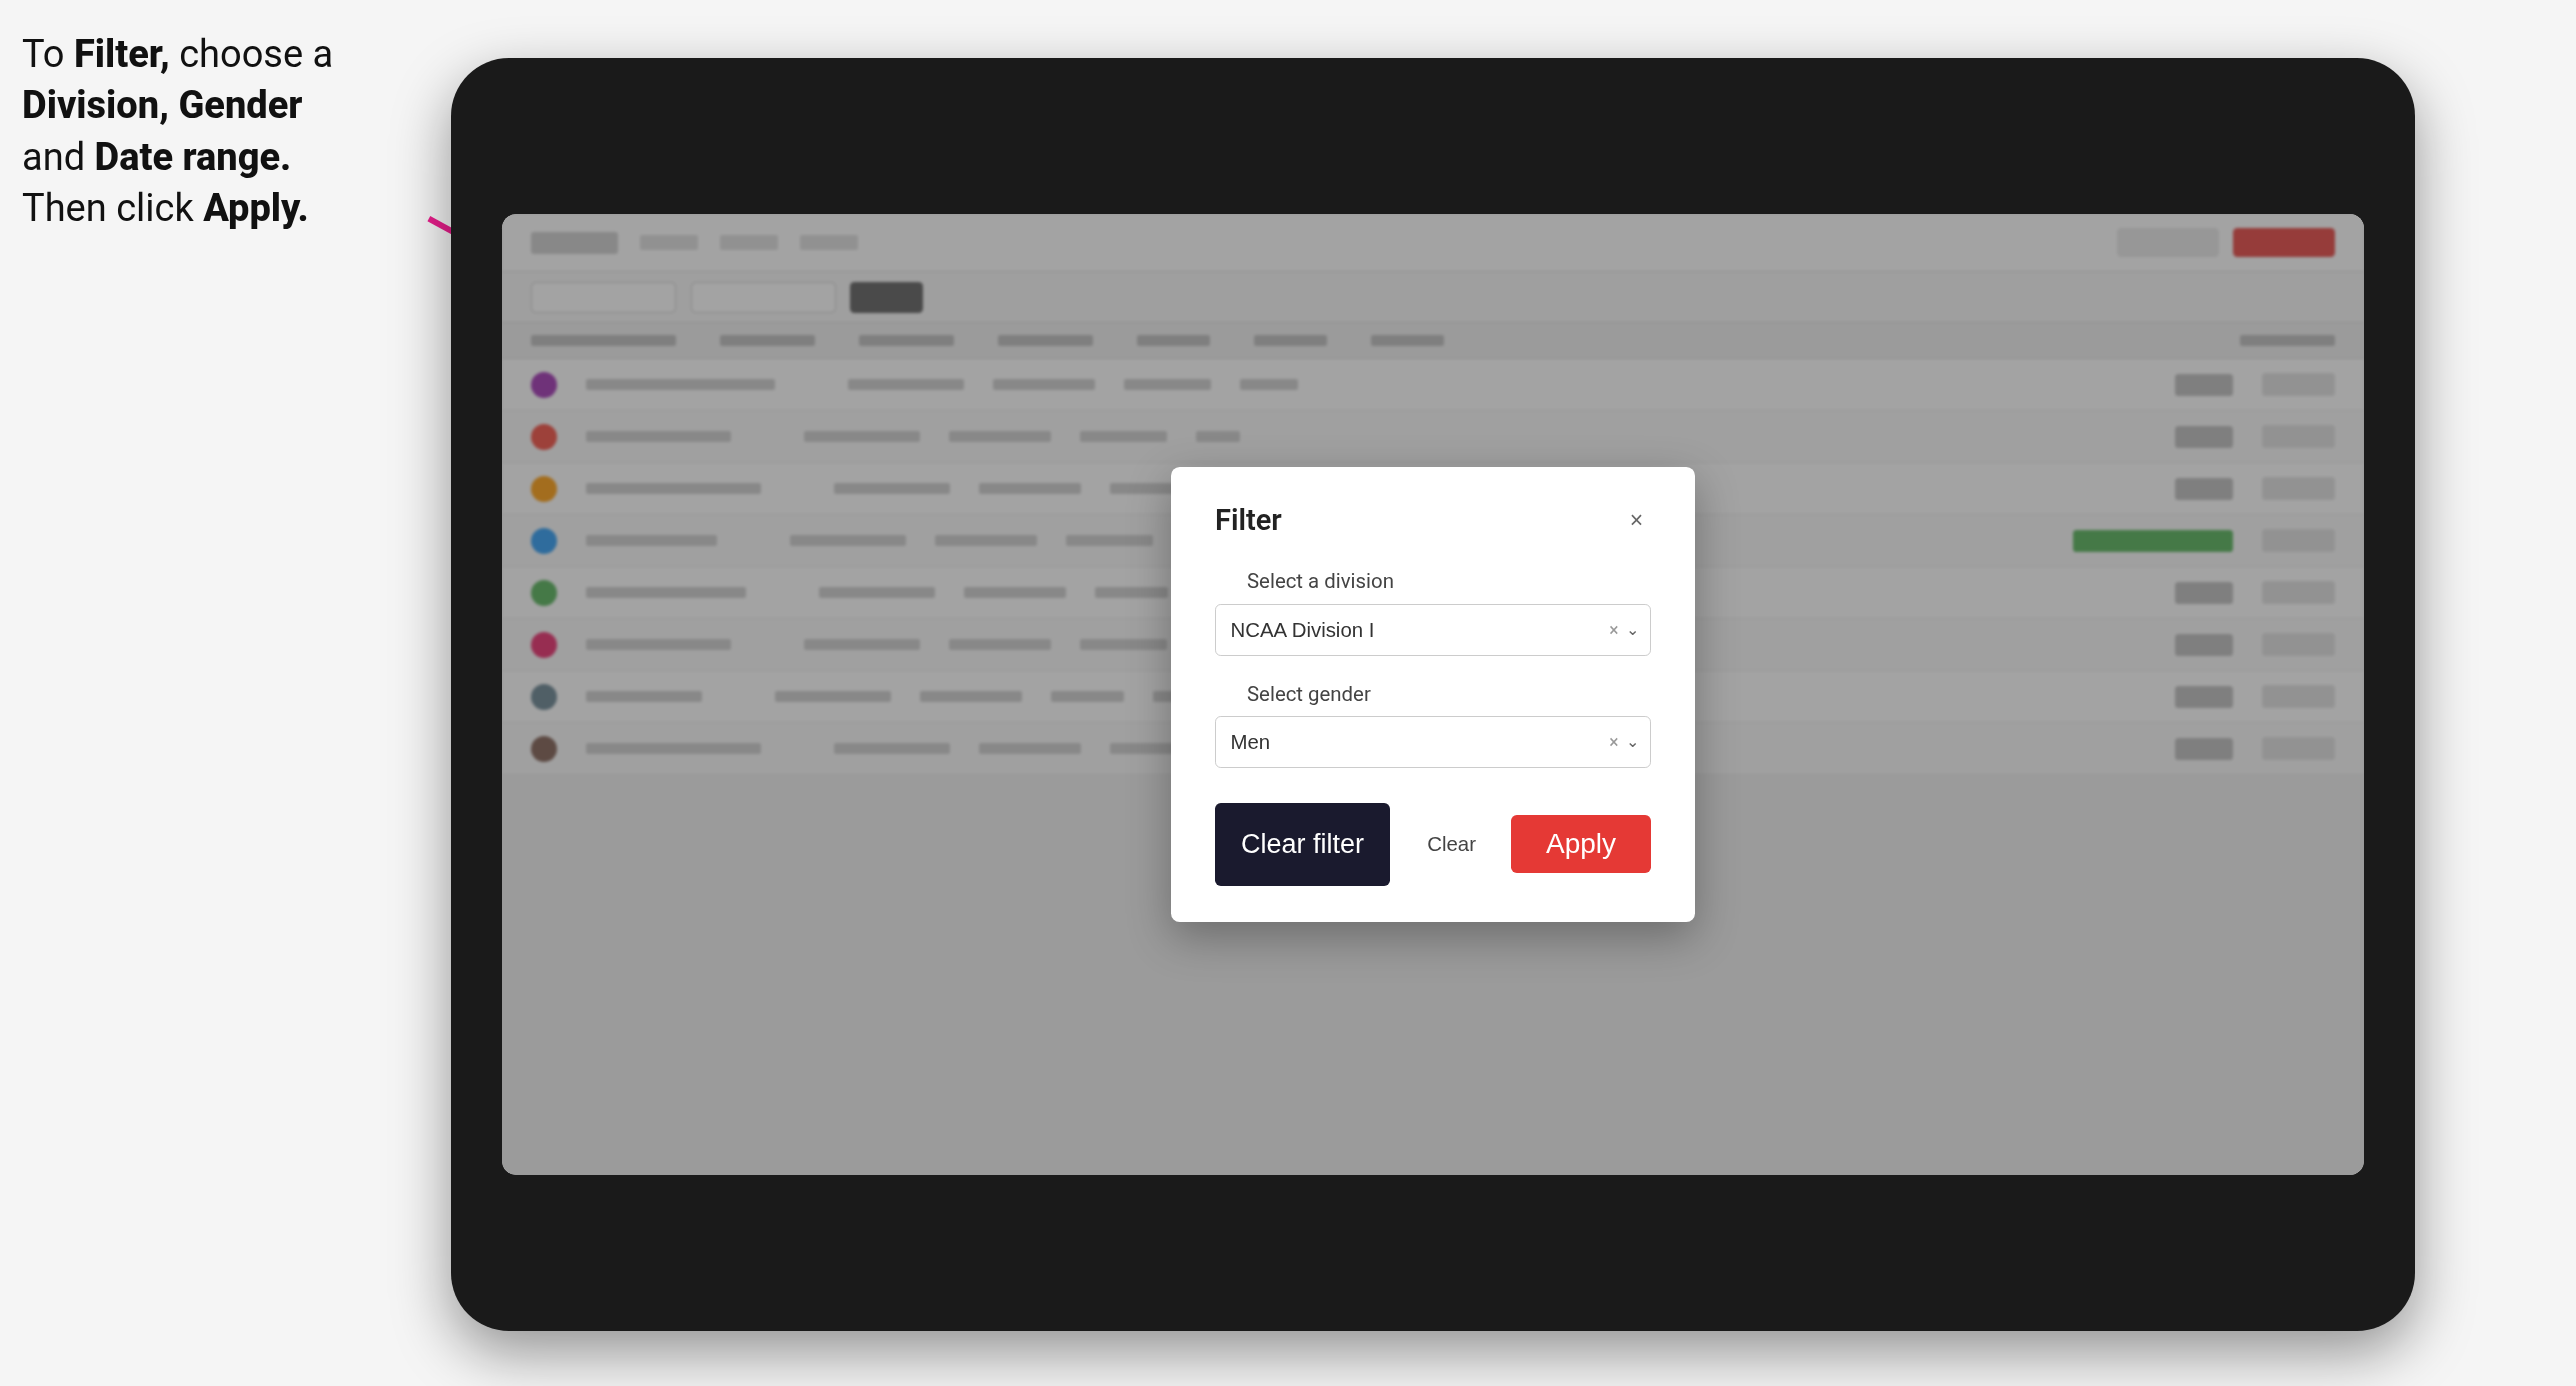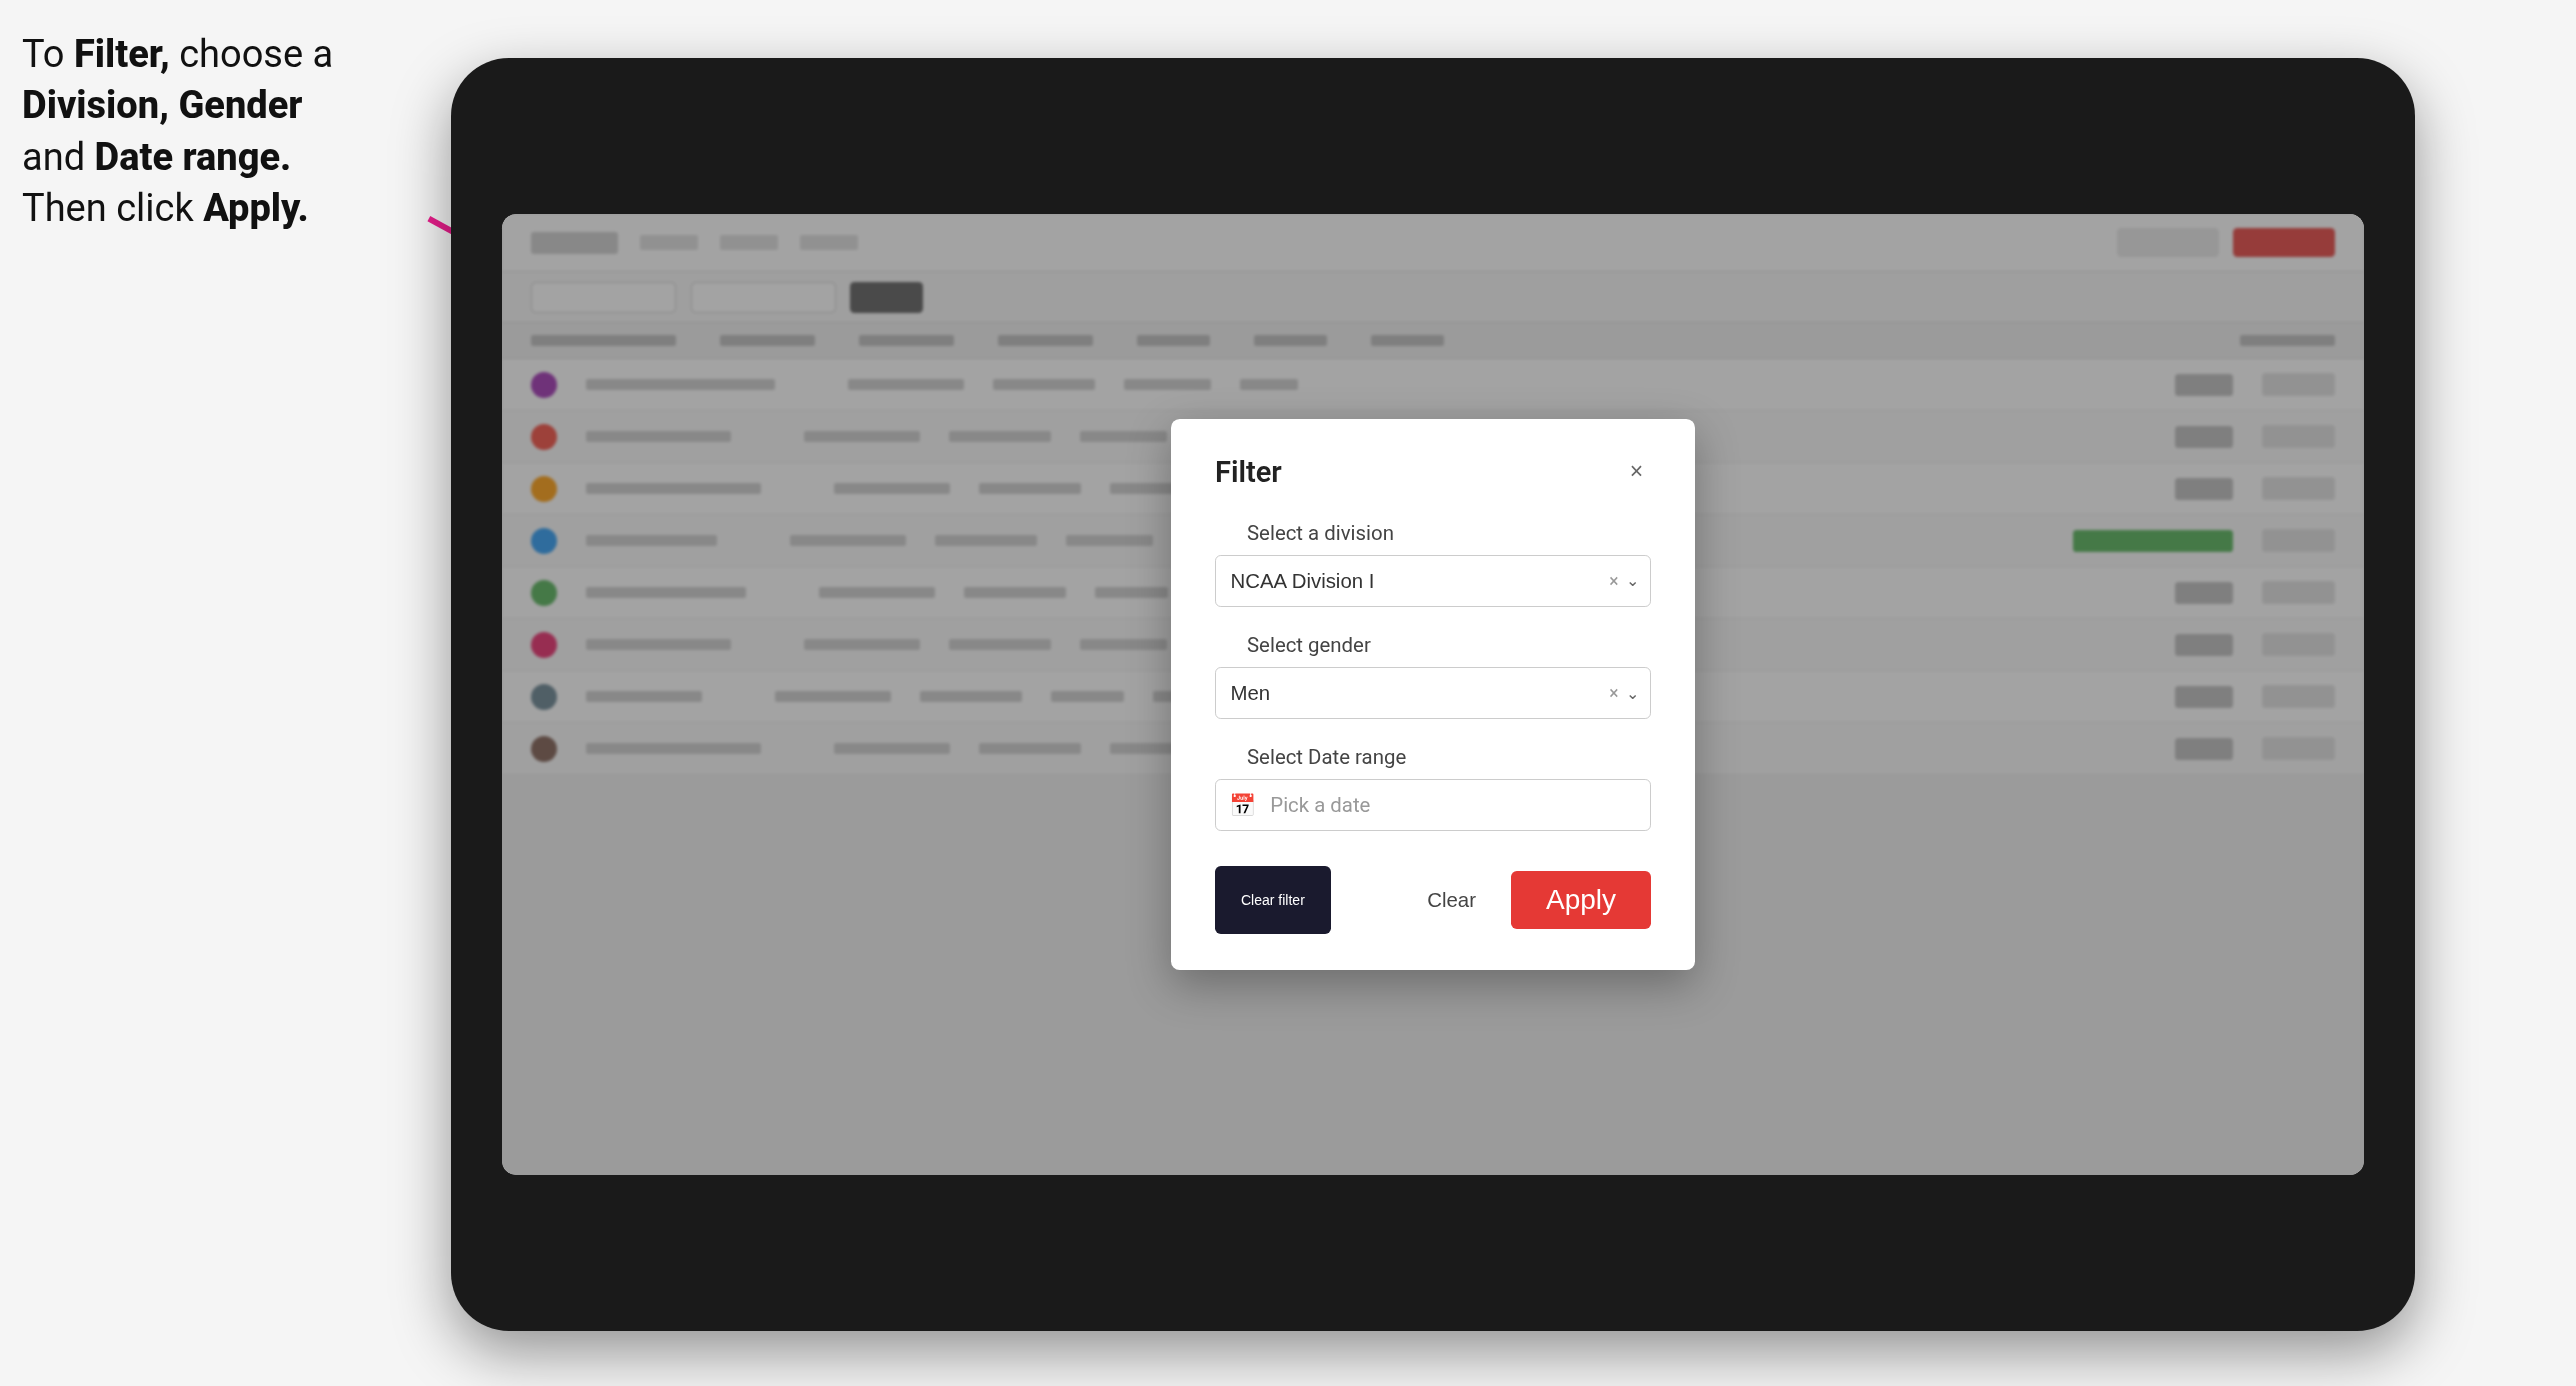--- a/index.html
+++ b/index.html
@@ -356,21 +356,21 @@
       justify-content: space-between;
       margin-top: 35px;
     }
 
     .btn-clear-filter {
       background: #1a1a2e;
       color: #fff;
       border: none;
       border-radius: 5.8px;
       padding: 26px 26px;
-      font-size: 14px;
+      font-size: 27px;
       font-weight: 500;
       cursor: pointer;
     }
 
     .modal-footer-right {
       display: flex;
       gap: 17.5px;
       align-items: center;
     }
 
@@ -557,29 +557,20 @@
             <select>
               <option>Men</option>
             </select>
             <div class="select-icons">
               <span class="select-clear">×</span>
               <span class="select-arrow">⌄</span>
             </div>
           </div>
         </div>
 
-        <div class="modal-field">
-          <label class="field-label">Select Date range</label>
-          <div class="date-field-wrapper">
-            <span class="date-icon">📅</span>
-            <div class="date-field">
-              <span style="color:#999;font-size:20.4px;padding-left:7.3px;">Pick a date</span>
-            </div>
-          </div>
-        </div>
 
         <div class="modal-footer">
           <button class="btn-clear-filter">Clear filter</button>
           <div class="modal-footer-right">
             <button class="btn-cancel">Clear</button>
             <button class="btn-apply">Apply</button>
           </div>
         </div>
 
       </div>

